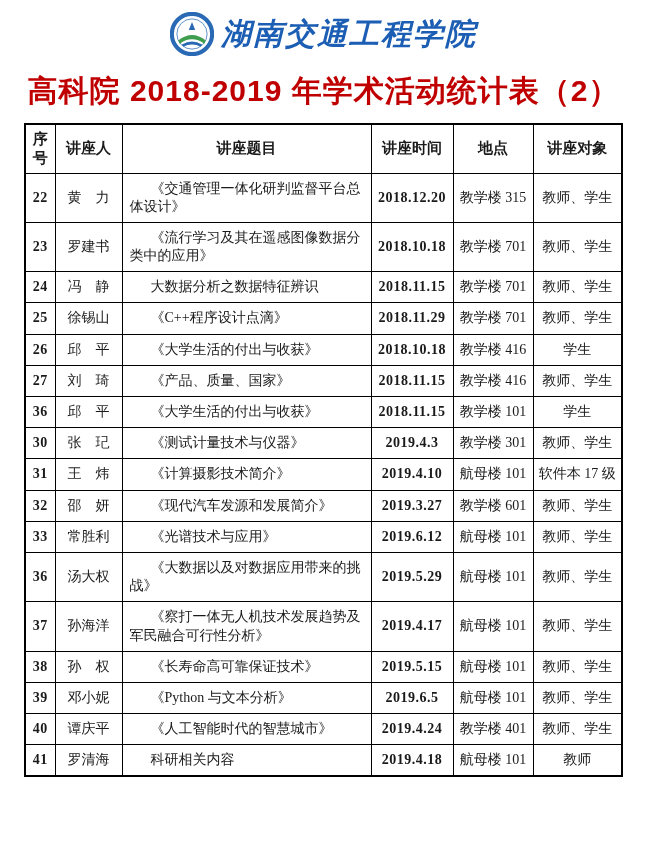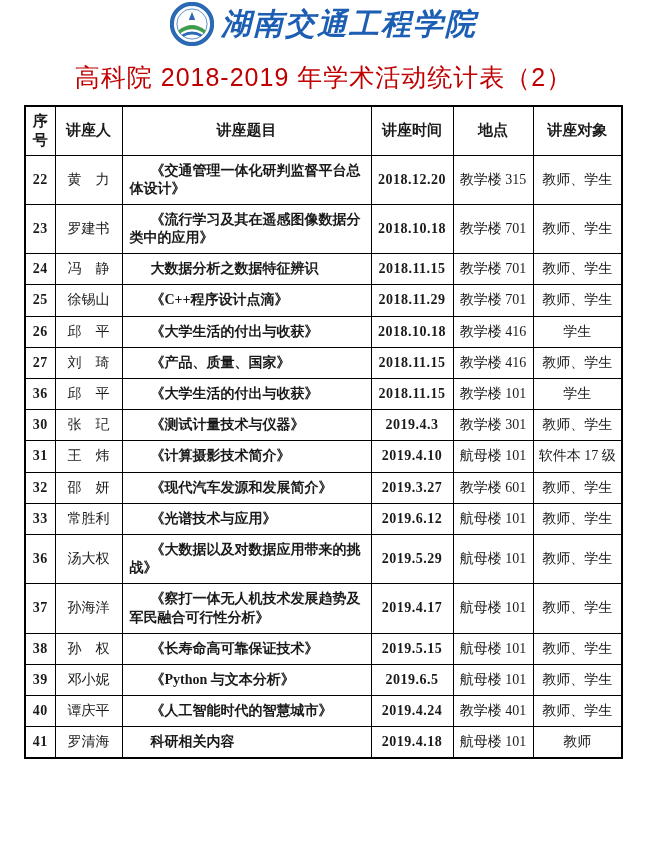--- a/index.html
+++ b/index.html
@@ -11,20 +11,21 @@
     width: 647px;
     height: 861px;
     font-family: "Liberation Serif", "DejaVu Serif", serif;
     color: #1a1a1a;
     overflow: hidden;
   }
   .page {
     box-sizing: border-box;
     width: 647px;
     height: 861px;
+    padding-top: 10px;
   }
   
   .logo-row {
     display: flex;
     justify-content: center;
     align-items: center;
     gap: 7px;
     height: 48px;
   }
   .logo-badge {
@@ -37,22 +38,22 @@
     font-size: 30px;
     font-weight: bold;
     font-style: italic;
     color: #1c5eb3;
     letter-spacing: 2px;
     white-space: nowrap;
   }
   .doc-title {
     text-align: center;
     font-family: "Liberation Sans", sans-serif;
-    font-weight: normal;
-    font-size: 25px;
+    font-weight: bold;
+    font-size: 30px;
     color: #c00000;
     margin: 13px 0 11px 0;
     letter-spacing: 1px;
   }
   
   table.stat-table {
     border-collapse: collapse;
     table-layout: fixed;
     width: 597px;
     margin: 0 auto;
@@ -71,21 +72,20 @@
     font-weight: bold;
     font-size: 15px;
     padding: 5px 2px;
     line-height: 1.25;
   }
   .stat-table td.cell-title {
     text-align: left;
     padding-left: 7px;
     padding-right: 6px;
     text-indent: 21px;
-    font-weight: bold;
   }
   .stat-table td.cell-time,
   .stat-table td.cell-no {
     font-family: "Liberation Serif", serif;
     letter-spacing: 0.5px;
     font-weight: bold;
   }
   
   col.c-no       { width: 30px; }
   col.c-lecturer { width: 67px; }

